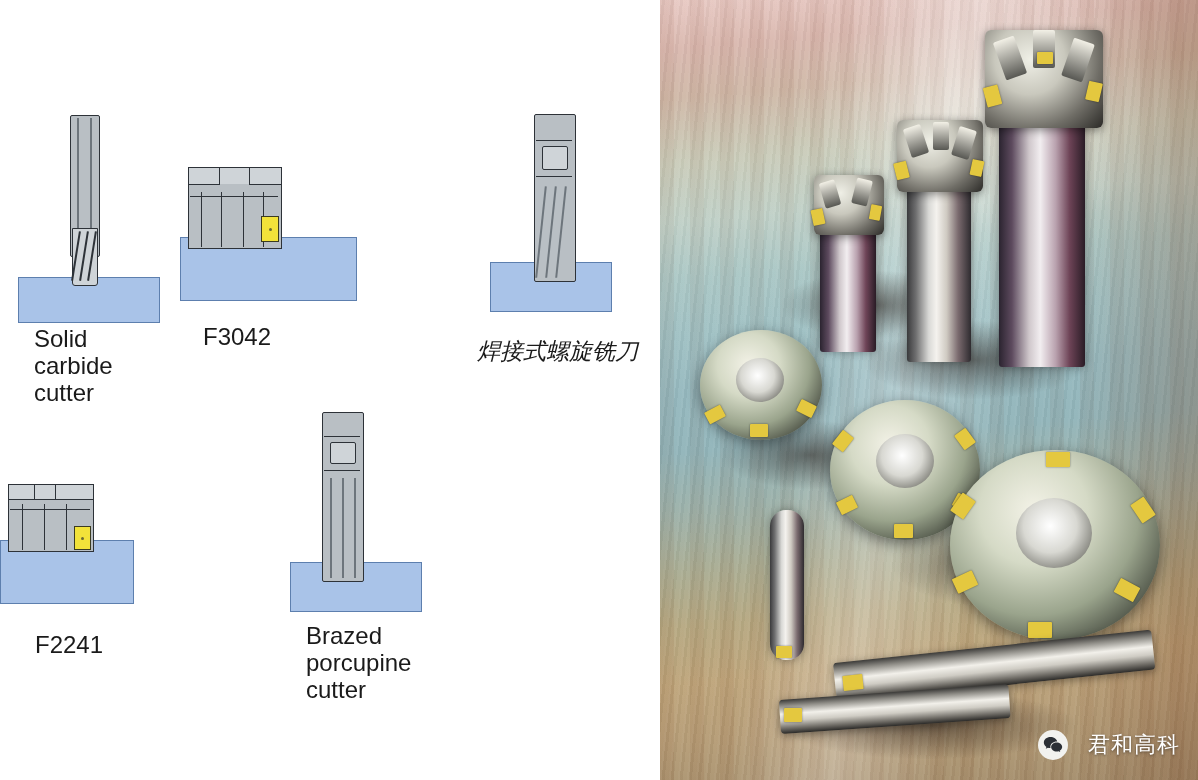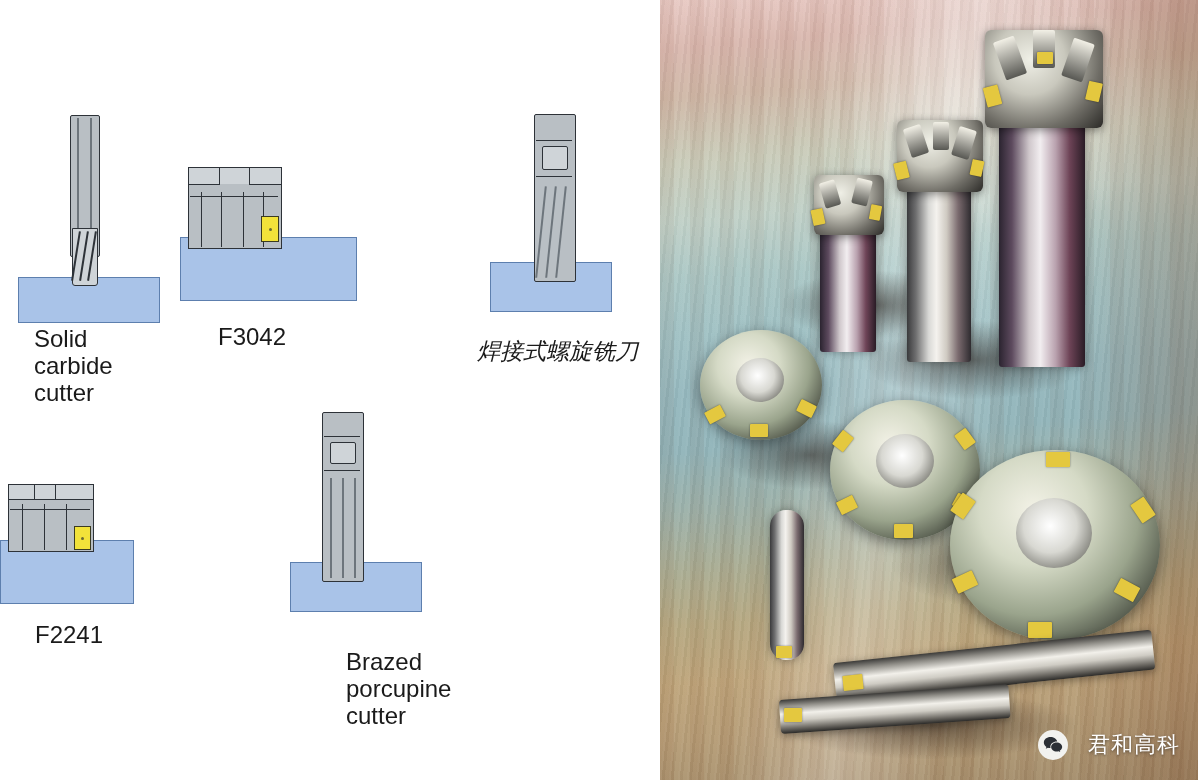--- a/index.html
+++ b/index.html
@@ -103,21 +103,21 @@
 
       <div class="ln" style="left:36px;top:192px;width:1.3px;height:55px;"></div>
       <div class="ln" style="left:56px;top:192px;width:1.3px;height:55px;"></div>
       <div class="ln" style="left:78px;top:192px;width:1.3px;height:55px;"></div>
       <div class="ln" style="left:98px;top:192px;width:1.3px;height:55px;"></div>
       <div class="ln" style="left:25px;top:196px;width:88px;height:1.3px;"></div>
 
       <div class="insert" style="left:96px;top:216px;width:16px;height:24px;">
           <span class="dot"></span>
         </div>
-      <div class="caption" style="left:53px;top:323px;">F3042</div>
+      <div class="caption" style="left:38px;top:323px;">F3042</div>
     </div>
 
 
     <div class="tool-group" style="left:470px;top:0;width:190px;height:340px;">
       <div class="workpiece" style="left:20px;top:262px;width:120px;height:48px;"></div>
       <div class="body" style="left:64px;top:114px;width:40px;height:166px;border-radius:2px;"></div>
       <div class="ln" style="left:66px;top:140px;width:36px;height:1.3px;"></div>
       <div class="ln" style="left:66px;top:176px;width:36px;height:1.3px;"></div>
       <div class="body light" style="left:72px;top:146px;width:24px;height:22px;border-radius:2px;"></div>
       <div class="ln soft" style="left:70px;top:186px;width:1.6px;height:92px;transform:rotate(6deg);"></div>
@@ -132,34 +132,34 @@
       <div class="body light" style="left:32px;top:64px;width:24px;height:14px;"></div>
       <div class="body light" style="left:8px;top:64px;width:25px;height:14px;"></div>
       <div class="body light" style="left:55px;top:64px;width:37px;height:14px;"></div>
       <div class="ln" style="left:22px;top:84px;width:1.3px;height:46px;"></div>
       <div class="ln" style="left:44px;top:84px;width:1.3px;height:46px;"></div>
       <div class="ln" style="left:66px;top:84px;width:1.3px;height:46px;"></div>
       <div class="ln" style="left:10px;top:89px;width:80px;height:1.3px;"></div>
       <div class="insert" style="left:74px;top:106px;width:15px;height:22px;">
           <span class="dot"></span>
         </div>
-      <div class="caption" style="left:35px;top:201px;text-align:center;">F2241</div>
+      <div class="caption" style="left:35px;top:211px;text-align:center;">F2241</div>
     </div>
 
 
     <div class="tool-group" style="left:280px;top:390px;width:180px;height:300px;">
       <div class="workpiece" style="left:10px;top:172px;width:130px;height:48px;"></div>
       <div class="body" style="left:42px;top:22px;width:40px;height:168px;border-radius:2px;"></div>
       <div class="ln" style="left:44px;top:46px;width:36px;height:1.3px;"></div>
       <div class="body light" style="left:50px;top:52px;width:24px;height:20px;border-radius:2px;"></div>
       <div class="ln" style="left:44px;top:80px;width:36px;height:1.3px;"></div>
       <div class="ln soft" style="left:50px;top:88px;width:1.6px;height:100px;"></div>
       <div class="ln soft" style="left:62px;top:88px;width:1.6px;height:100px;"></div>
       <div class="ln soft" style="left:74px;top:88px;width:1.6px;height:100px;"></div>
-      <div class="caption" style="left:26px;top:258px;margin-left:40px;">Brazed
+      <div class="caption" style="left:26px;top:232px;">Brazed
 porcupine
 cutter</div>
     </div>
 
 
   </div>
 
   <div class="right-panel">
     <div class="photo-tex"></div>
     <div class="photo-tex2"></div>

